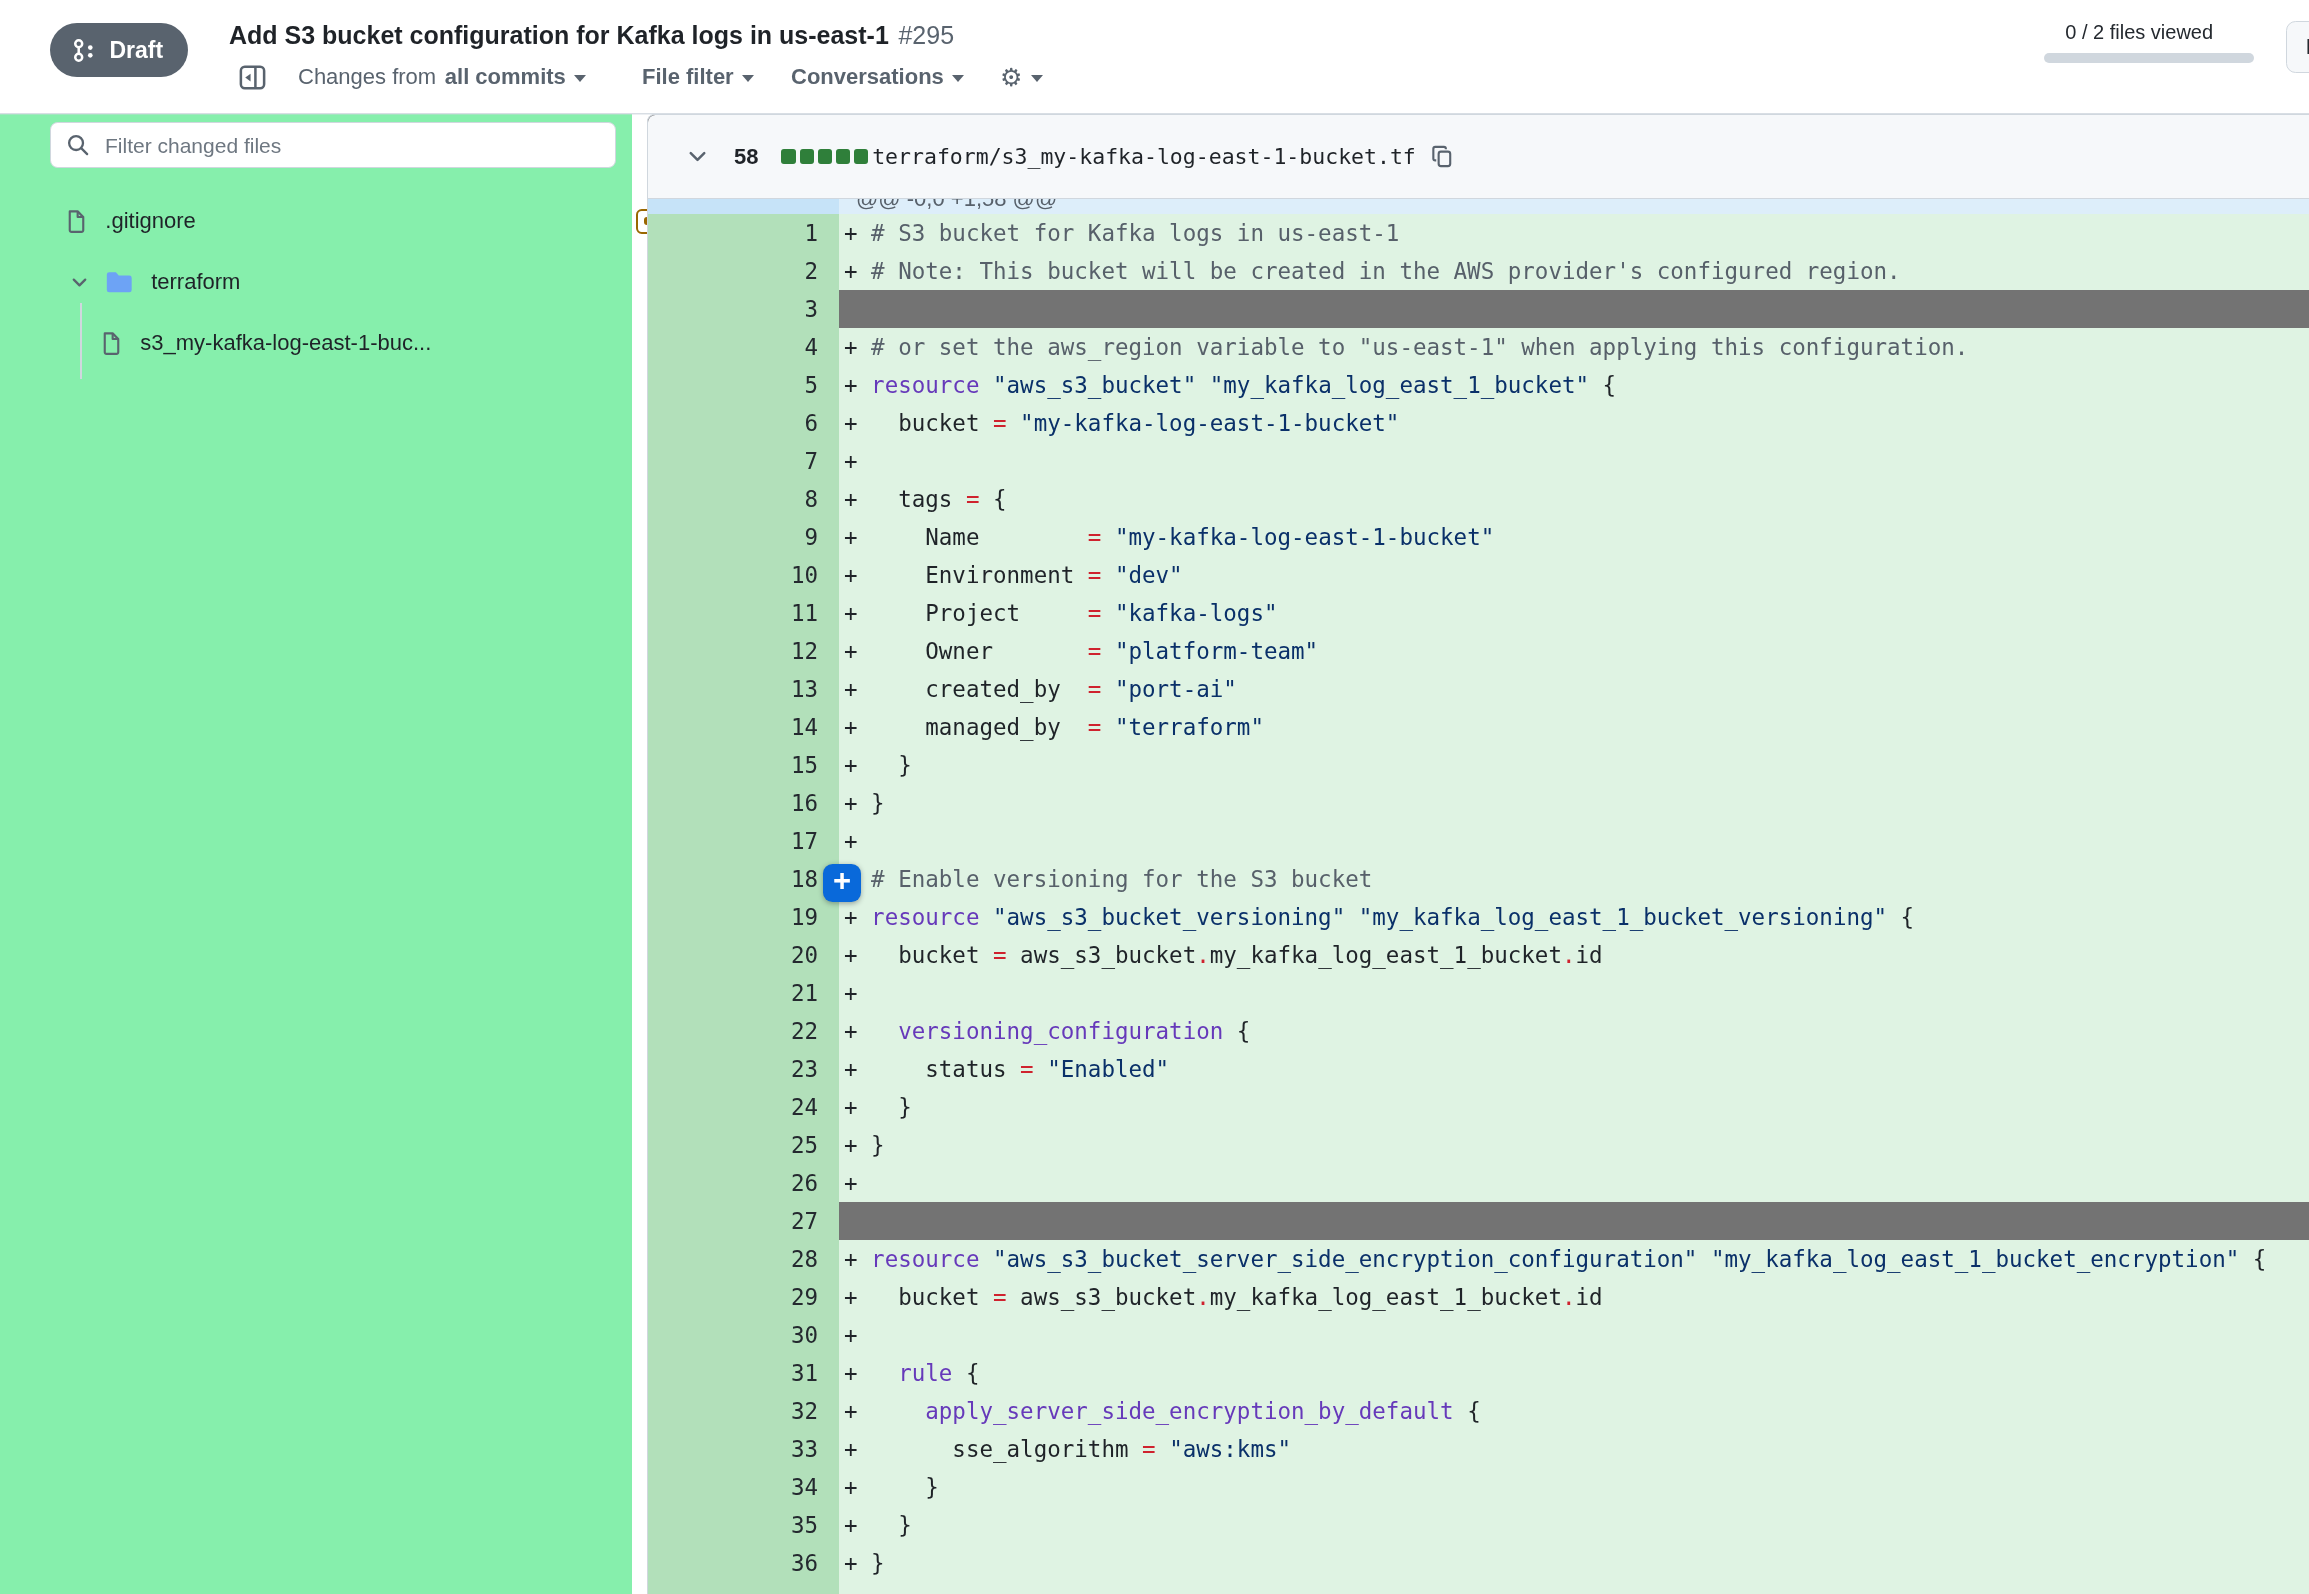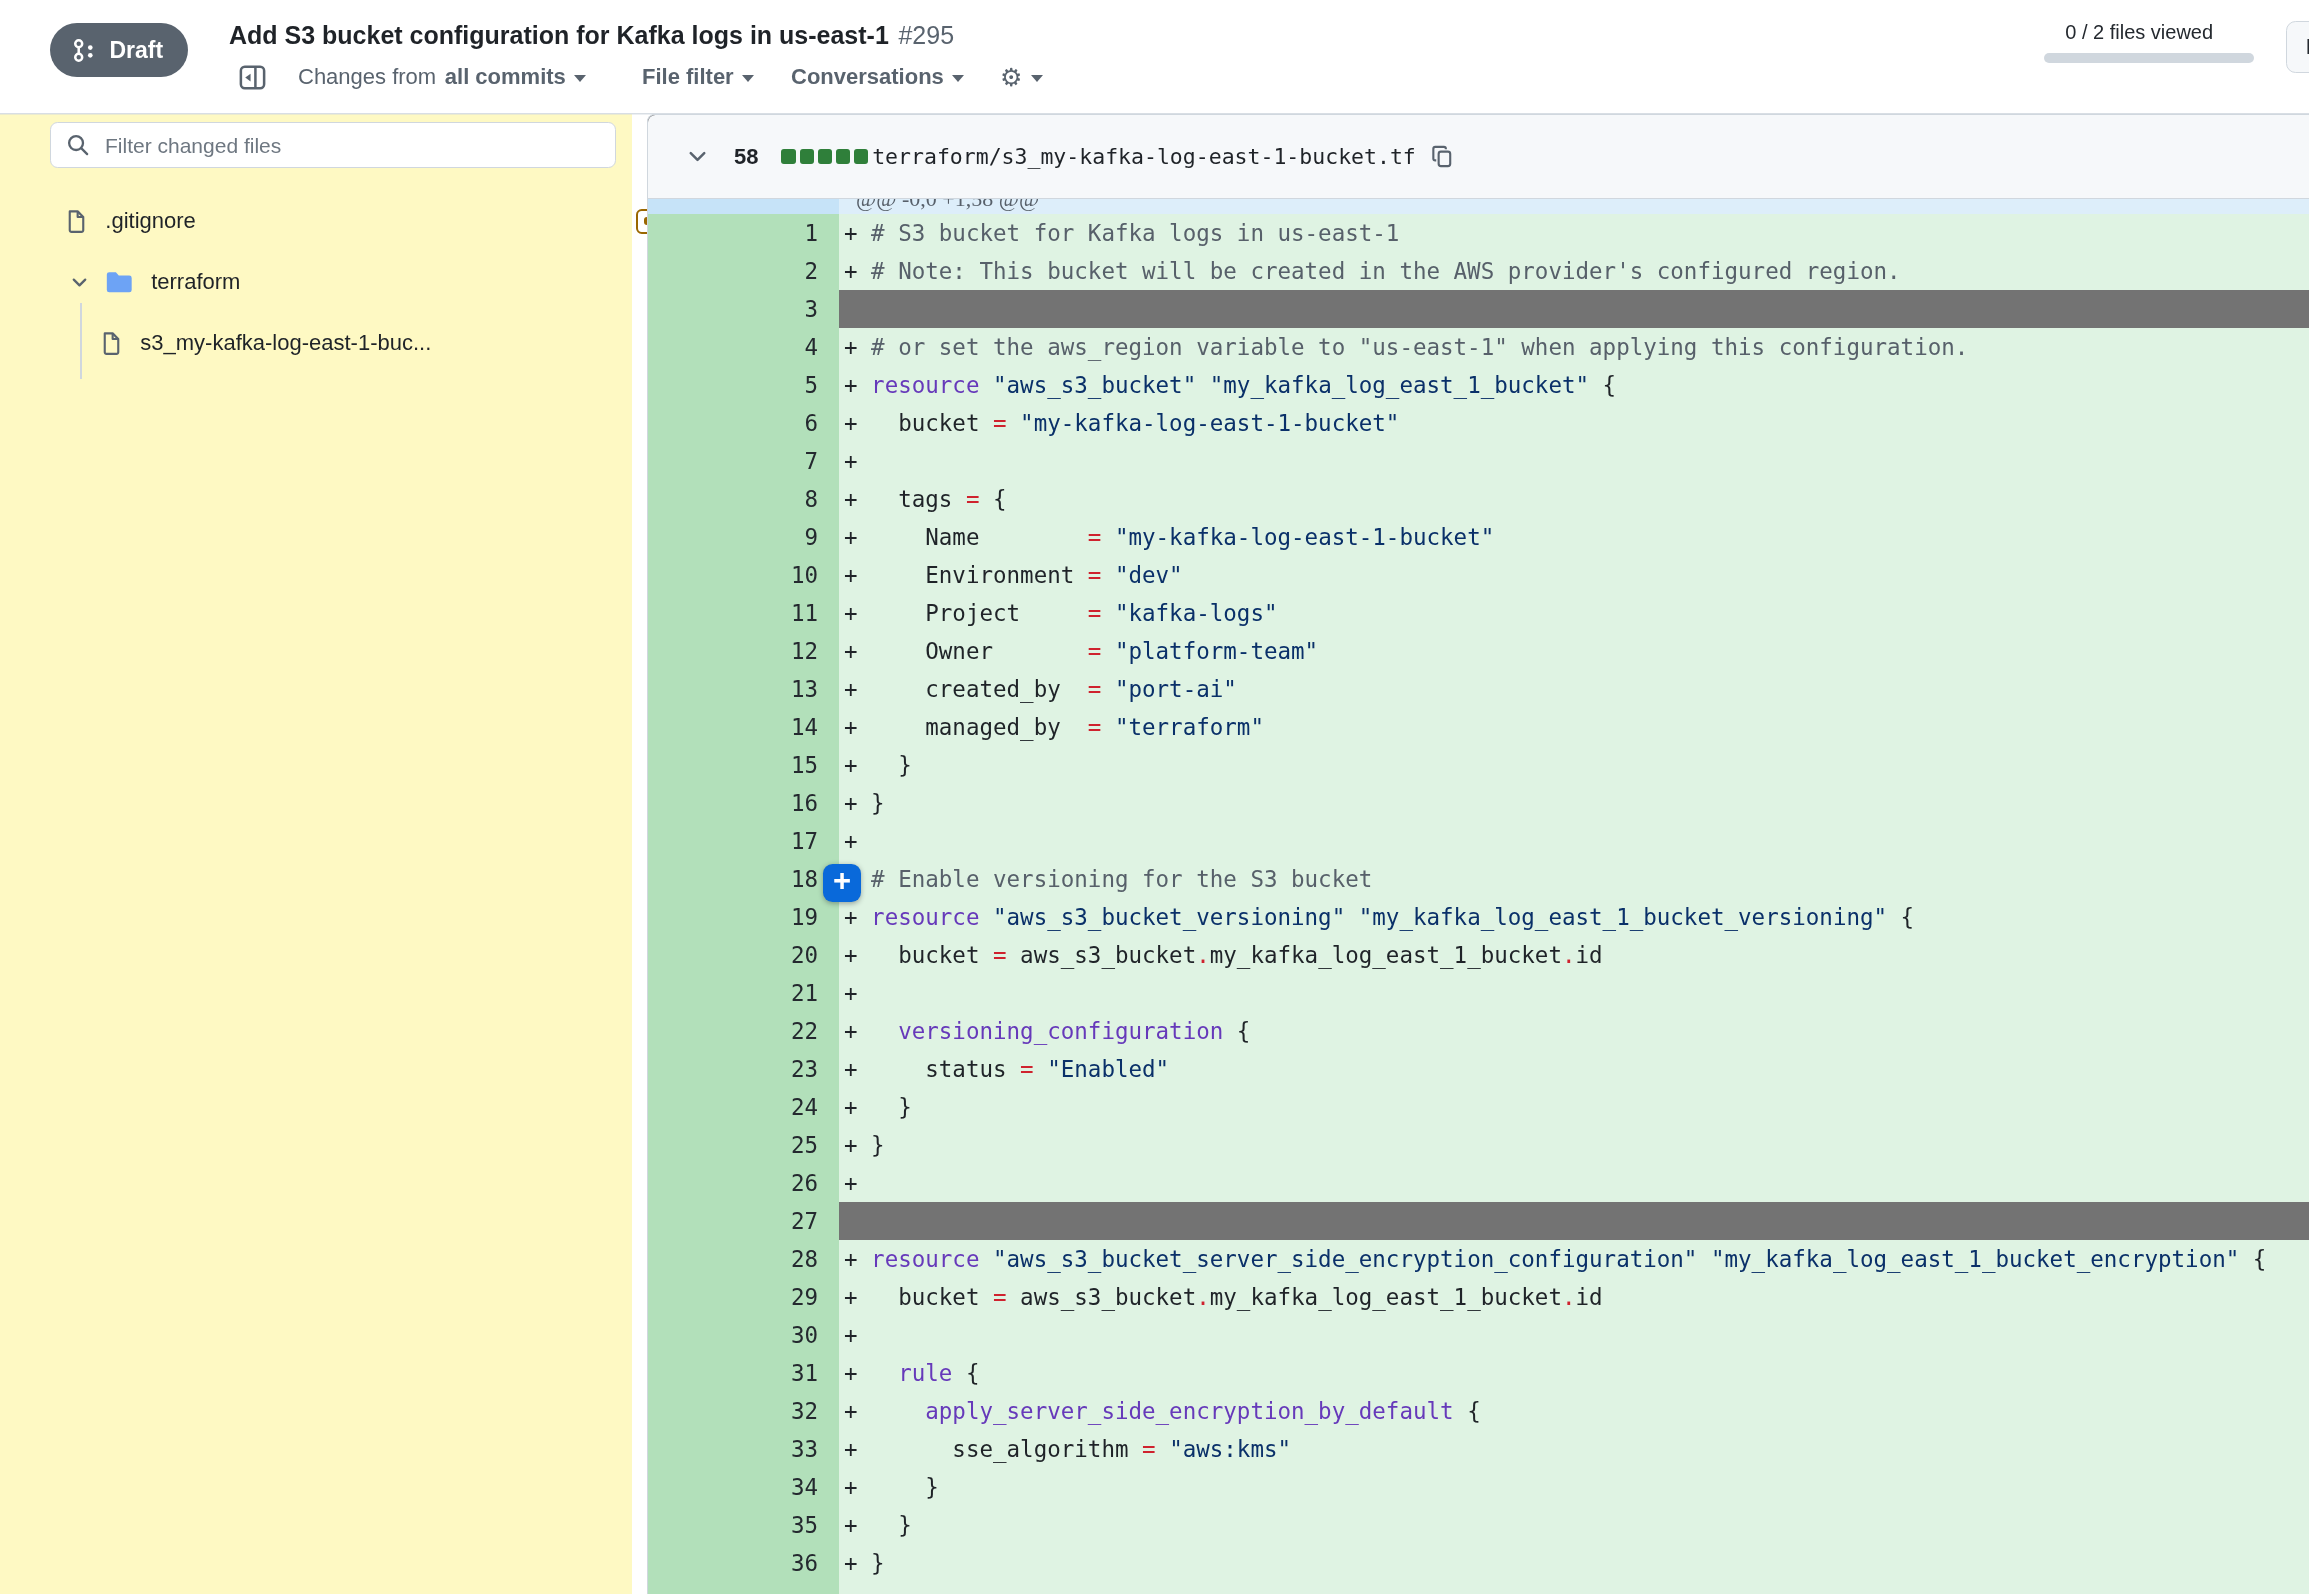--- a/index.html
+++ b/index.html
@@ -31,21 +31,21 @@
   .progress-fill{height:100%;width:0;background:#2da44e}
   .clipped-btn{position:absolute;left:2286px;top:21px;width:143px;height:52px;border-radius:9.6px;
        border:1.4px solid #d0d7de;background:#f6f8fa;font-size:22px;font-weight:600;color:#24292f;
        text-align:left;padding-left:19px}
   .gear{font-size:25px;color:#59636e;line-height:1}
 
   
   .content{position:absolute;left:0;top:114px;right:0;bottom:0;background:#fff}
 
   
-  .sidebar{position:absolute;left:0;top:0;width:632px;height:100%;background:#fef9c3}
+  .sidebar{position:absolute;left:0;top:0;width:632px;height:100%;background:#86efac}
   .filter-box{position:absolute;left:50px;top:7.6px;width:566px;height:46px;border:1.4px solid #d0d7de;
        border-radius:7.6px;background:#fff;box-sizing:border-box}
   .filter-box input{position:absolute;left:52px;top:0;right:9.6px;height:100%;border:none;outline:none;
        font-size:21px;color:#1f2328;background:transparent;font-family:inherit}
   .filter-box input::placeholder{color:#6e7781}
   .filter-mag{position:absolute;left:14.3px;top:9.6px}
   .tree-row{position:absolute;left:0;width:632px;height:46px;display:flex;align-items:center;cursor:pointer}
   .tree-label{font-size:22px;color:#1f2328;margin-left:15.3px;white-space:nowrap}
   .status-ind{position:absolute;right:34px;width:25px;height:25px;border-radius:5.7px;box-sizing:border-box;
        display:flex;align-items:center;justify-content:center}
@@ -62,21 +62,21 @@
   .adds-count{margin-left:23px;font-size:22px;font-weight:bold;color:#1f2328}
   .blocks{display:flex;gap:3.8px;margin-left:23px}
   .blocks .blk{width:14.3px;height:14.3px;border-radius:2.9px;background:#2f7f3a}
   .file-path{margin-left:4px;font-family:"DejaVu Sans Mono",monospace;font-size:21.5px;color:#1f2328;white-space:nowrap}
   .copy-btn{margin-left:13.4px}
 
   .hunk{height:15.3px;display:flex;overflow:hidden}
   .hunk .hg{width:191px;background:#c6e3f8;flex:none}
   .hunk .hc{flex:1;background:#ddeefa}
   .hunk .hc span{display:block;margin:-15.3px 0 0 17px;line-height:29px;
-       font-family:Liberation Serif, serif;font-size:22px;color:#57606a;white-space:pre}
+       font-family:Liberation Sans, sans-serif;font-size:22px;color:#57606a;white-space:pre}
 
   .drow{display:flex;height:38px}
   .dnum{width:191px;flex:none;background:#b2e0ba;font-family:"DejaVu Sans Mono",monospace;font-size:22.5px;
        color:#24292f;text-align:right;padding-right:21px;line-height:38px;box-sizing:border-box;cursor:pointer}
   .dcode{flex:1;background:#dff3e3;font-family:"DejaVu Sans Mono",monospace;font-size:22.5px;line-height:38px;
        white-space:pre;padding-left:5px;box-sizing:border-box;overflow:hidden}
   .tok-p{color:#1f2328}
   .tok-c{color:#57606a}
   .tok-k{color:#6639ba}
   .tok-s{color:#0a3069}

